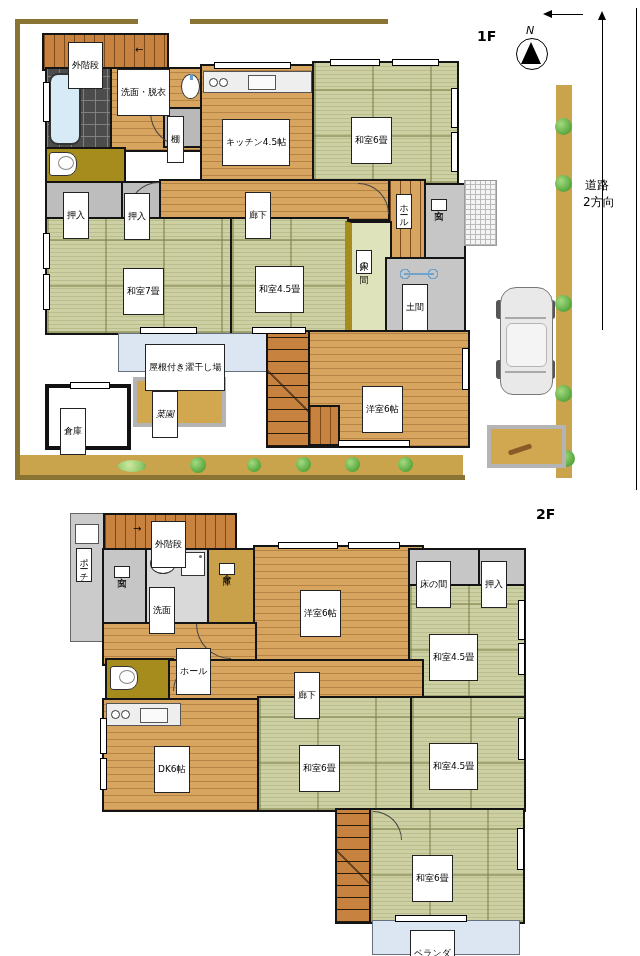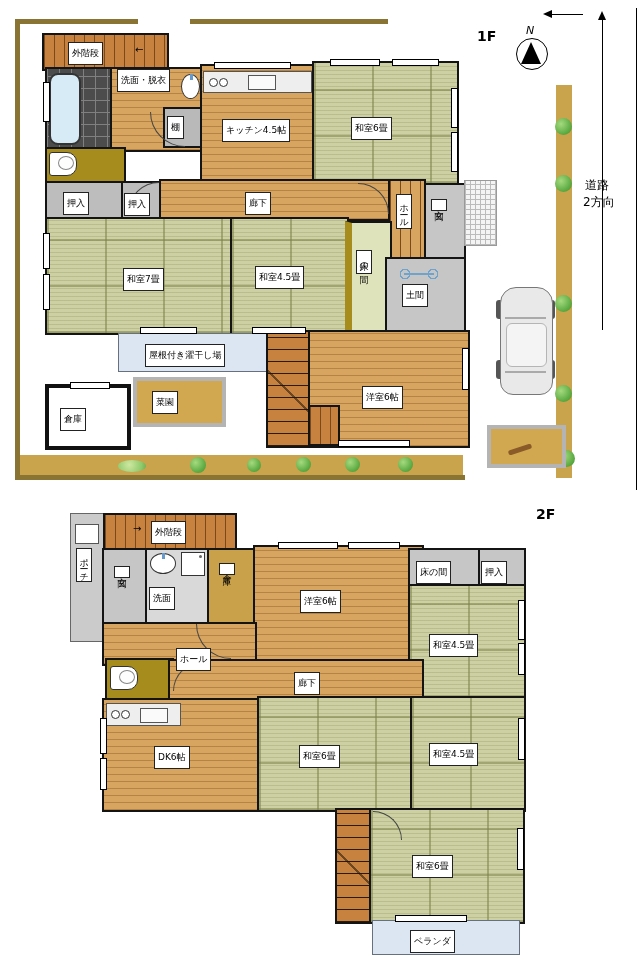--- a/index.html
+++ b/index.html
@@ -47,21 +47,21 @@
   .hatch{
     background-color:#f4f4f4;
     background-image:
       repeating-linear-gradient(0deg,#bbb 0 1px, transparent 1px 5px),
       repeating-linear-gradient(90deg,#bbb 0 1px, transparent 1px 5px);
     border:1px solid #999;
   }
   
   .lbl{
     position:absolute;background:#fff;border:1px solid #222;
-    font-size:9px;line-height:13px;padding:4px 3px;white-space:nowrap;z-index:30;
+    font-size:9px;line-height:13px;padding:16px 3px;white-space:nowrap;z-index:30;
   }
   .lbl-v{
     position:absolute;background:#fff;border:1px solid #222;
     font-size:9px;padding:3px 1px;z-index:30;
     writing-mode:vertical-rl;text-orientation:upright;letter-spacing:2px;line-height:12px;
   }
   .title{position:absolute;font-size:14px;font-weight:bold;z-index:40;}
   .freetext{position:absolute;font-size:12px;z-index:40;line-height:15px;}
   
   .siteborder{background:#8a7434;z-index:5;}
@@ -199,21 +199,21 @@
 
   <div class="abs stairs" style="left:266px;top:330px;width:42px;height:114px;"></div>
   <div class="abs wood" style="left:308px;top:330px;width:158px;height:114px;"></div>
   <div class="abs planks-v" style="left:308px;top:405px;width:28px;height:37px;"></div>
   <div class="lbl" style="left:362px;top:386px;">洋室6帖</div>
 
   <div class="shed" style="left:45px;top:384px;width:78px;height:58px;"></div>
   <div class="win" style="left:70px;top:382px;width:38px;height:5px;"></div>
   <div class="lbl" style="left:60px;top:408px;">倉庫</div>
   <div class="gardenpatch" style="left:133px;top:377px;width:85px;height:42px;"></div>
-  <div class="lbl" style="left:152px;top:391px;">菜園</div>
+  <div class="lbl" style="left:152px;top:391px;font-style:italic;">菜園</div>
 
   <div class="gardenpatch" style="left:487px;top:425px;width:71px;height:35px;border-color:#b4b4b4;"></div>
   <div class="abs bush-light" style="left:492px;top:432px;width:24px;height:11px;"></div>
   <div class="abs bush-yellow" style="left:536px;top:434px;width:16px;height:16px;"></div>
   <div class="log" style="left:508px;top:447px;width:24px;height:5px;"></div>
 
   <div class="abs bush" style="left:555px;top:118px;width:17px;height:17px;"></div>
   <div class="abs bush" style="left:555px;top:175px;width:17px;height:17px;"></div>
   <div class="abs bush" style="left:555px;top:295px;width:17px;height:17px;"></div>
   <div class="abs bush" style="left:555px;top:385px;width:17px;height:17px;"></div>

